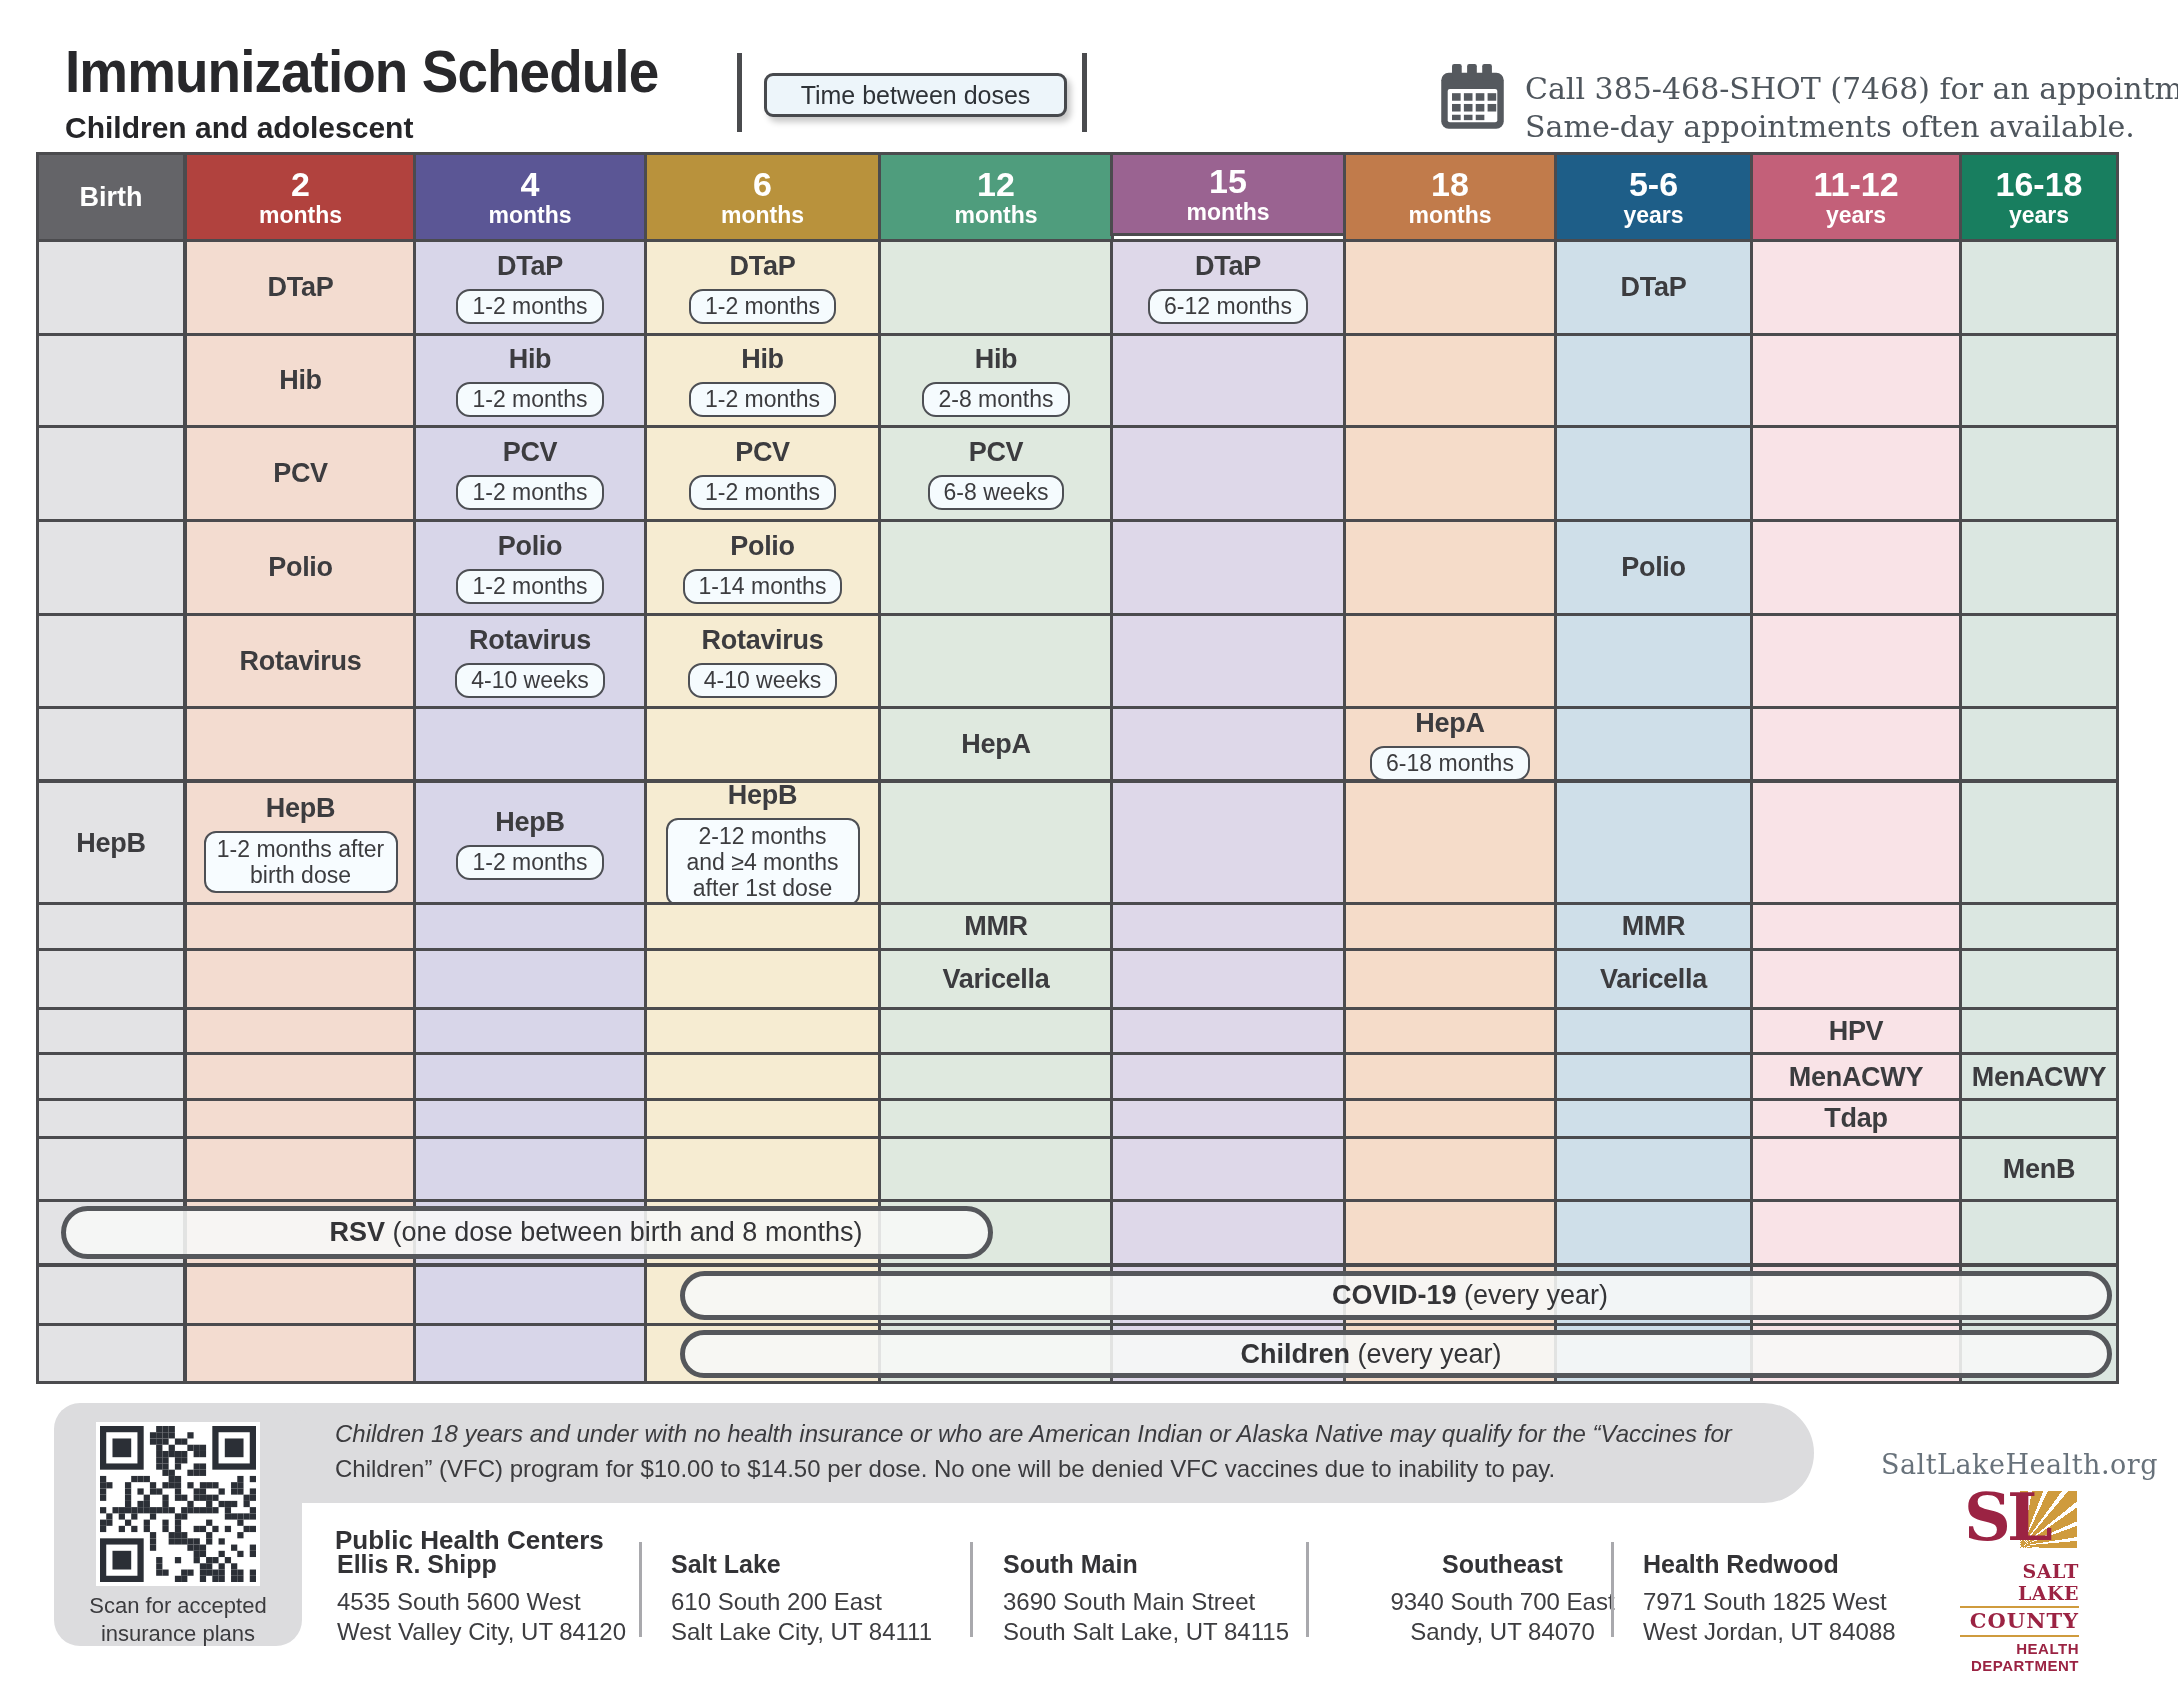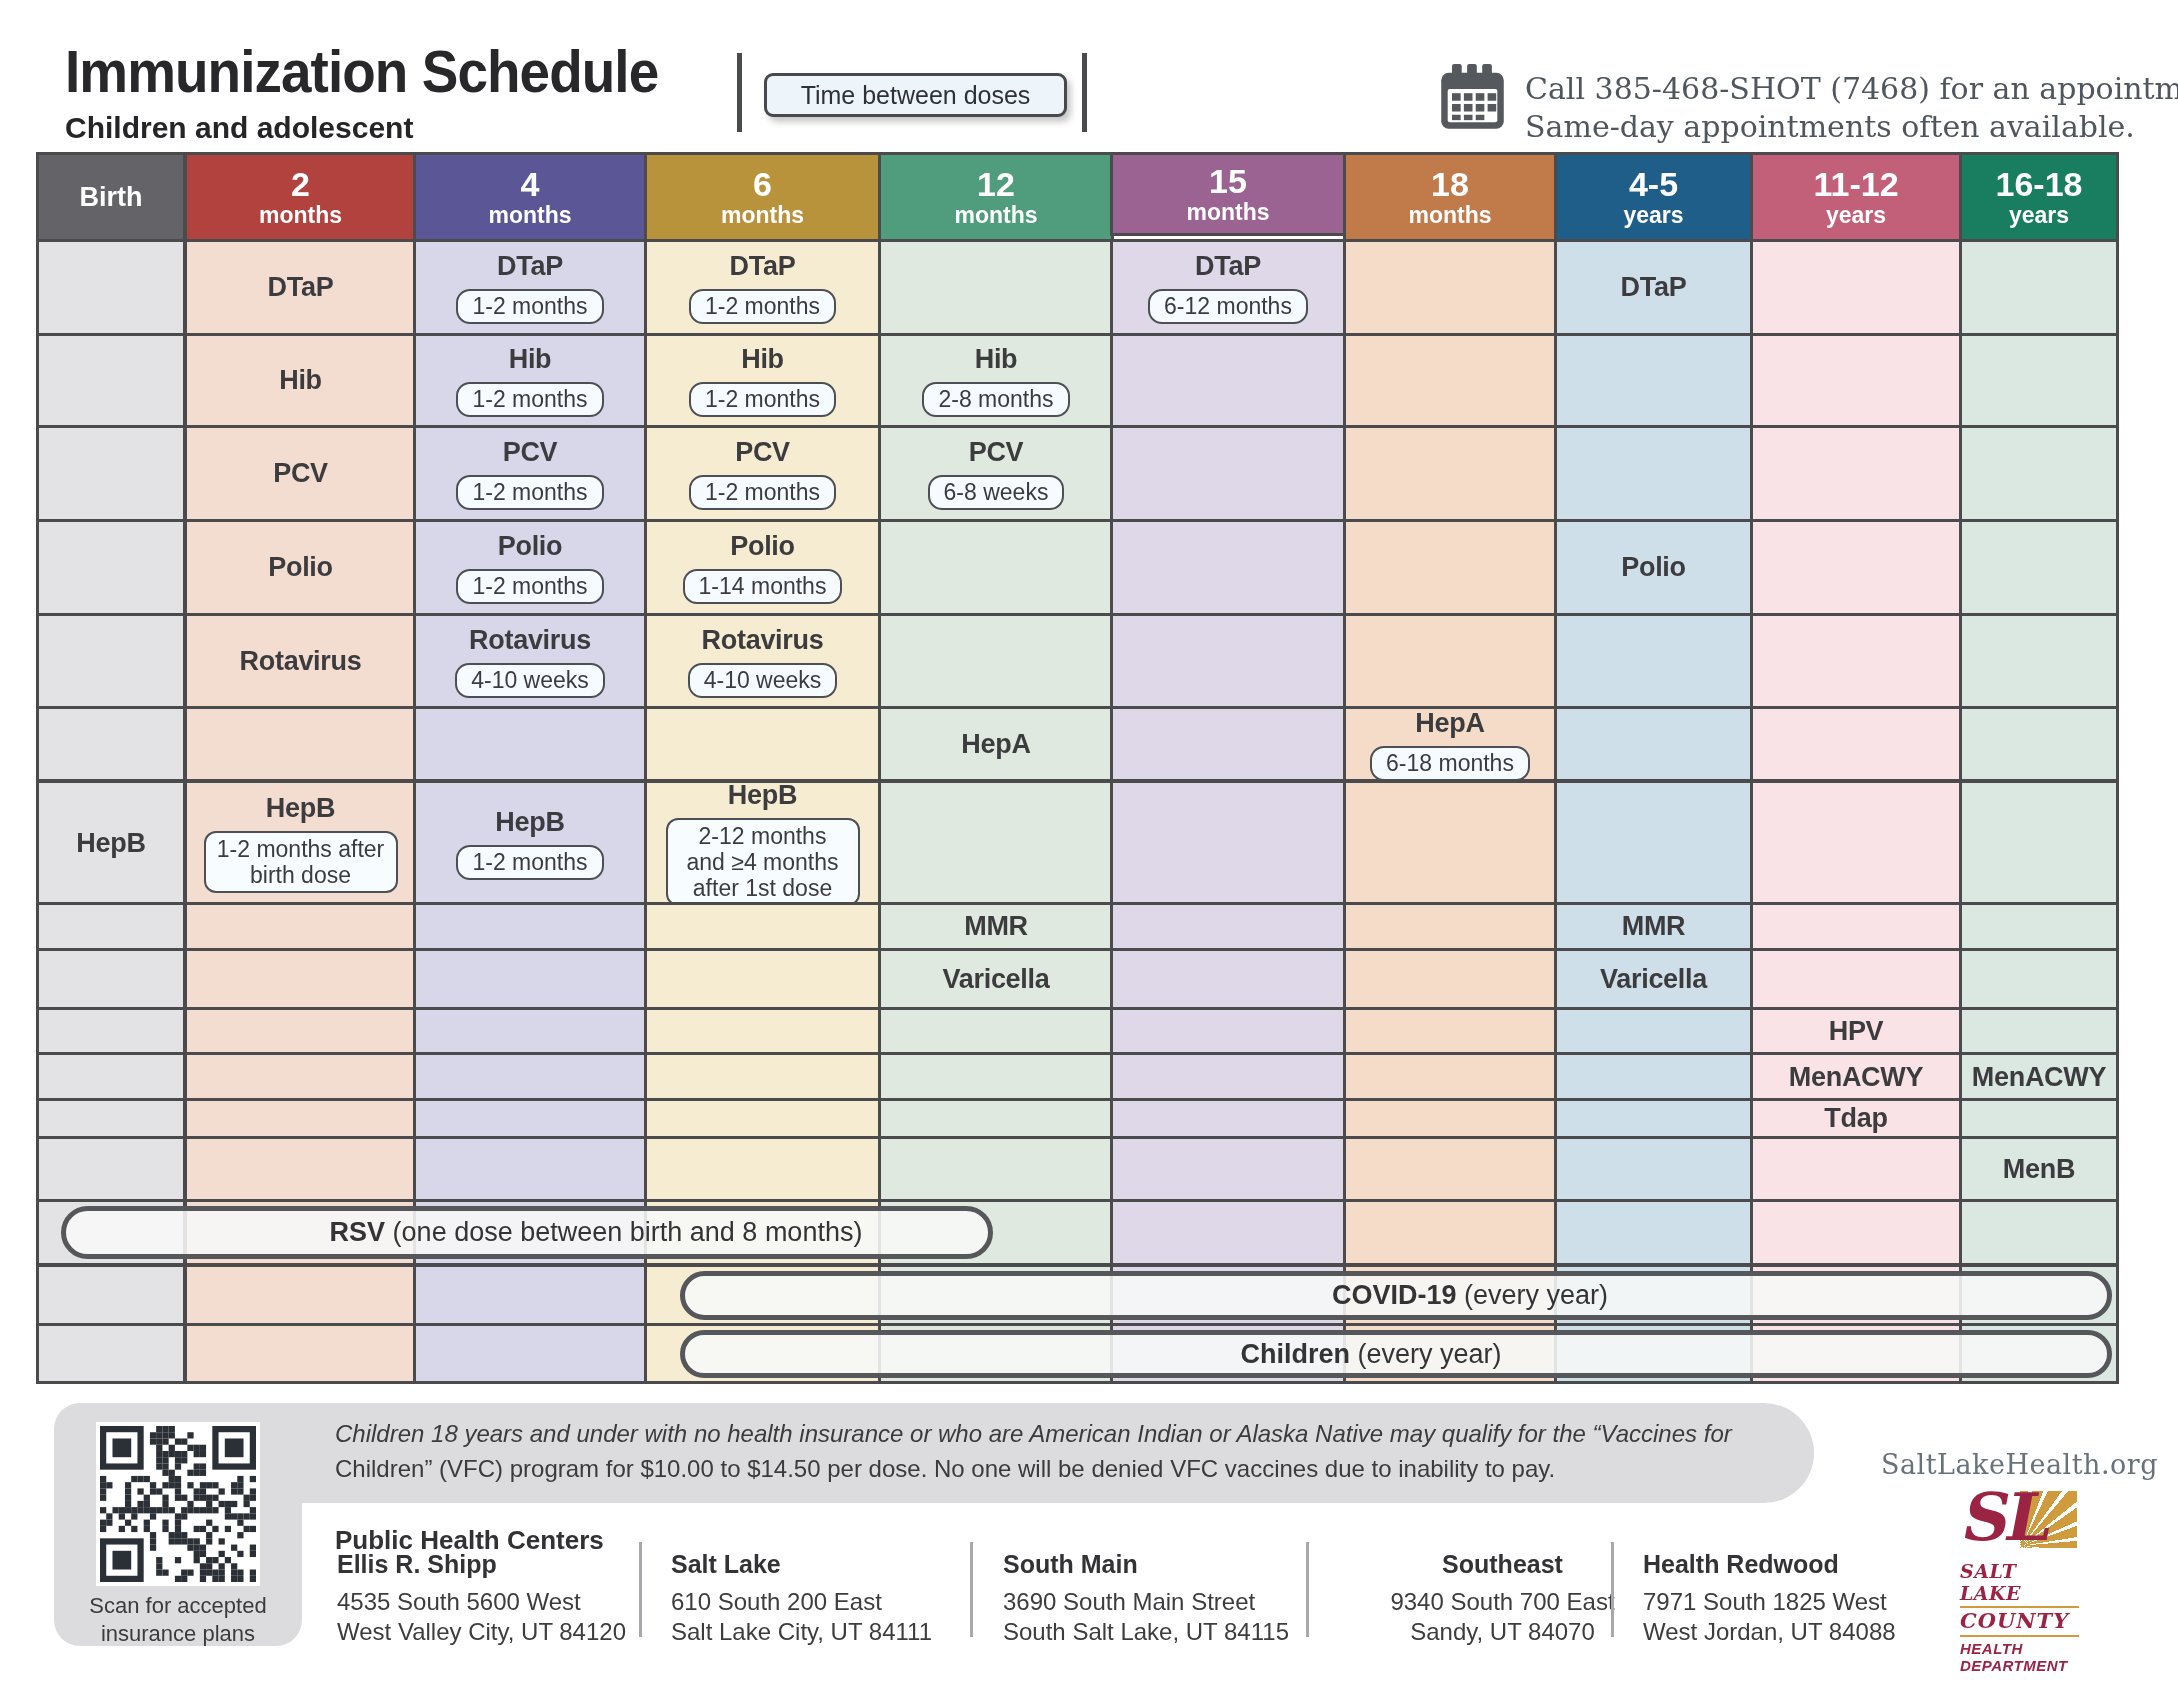--- a/index.html
+++ b/index.html
@@ -48,21 +48,21 @@
   #vfc-line1,#vfc-line2{left:335px;font-size:24px;color:#3b3b3e;white-space:nowrap;}
   #vfc-line1{top:1420px;font-style:italic;} #vfc-line2{top:1455px;}
   #centers-heading{left:335px;top:1525px;font-size:26px;font-weight:bold;color:#323235;}
   .center-col{top:1550px;width:327px;}
   .center-name{font-size:25px;font-weight:bold;color:#333336;margin-bottom:8px;}
   .center-line{font-size:24px;color:#3d3d40;line-height:30px;}
   .center-divider{top:1542px;width:3px;height:95px;background:#a9a9ad;}
   #website{left:1881px;top:1449px;width:263px;text-align:center;font-size:27px;color:#68727b;letter-spacing:0.5px;}
 
   
-  #logo{left:1960px;top:1491px;width:119px;text-align:left;font-style:italic;}
+  #logo{left:1960px;top:1491px;width:119px;text-align:right;}
   #logo-mark{position:relative;width:119px;height:65px;margin-bottom:4px;}
   #logo-sun{position:absolute;right:2px;top:0;width:57px;height:57px;
     background:repeating-conic-gradient(from 205deg at 4% 96%, #cf9b3d 0deg 11deg, #ffffff 11deg 15deg);}
   #logo-sl{position:absolute;left:4px;top:-12px;font-family:"DejaVu Serif", serif;font-weight:bold;
     font-size:65px;color:#9b2343;z-index:2;letter-spacing:-4px;}
   .logo-line1{font-family:"DejaVu Serif", serif;font-weight:bold;color:#9b2343;font-size:19px;
     border-bottom:2px solid #cf9b3d;padding-bottom:2px;letter-spacing:0.5px;}
   .logo-line2{font-family:"DejaVu Serif", serif;font-weight:bold;color:#9b2343;font-size:21px;
     border-bottom:2px solid #cf9b3d;padding-bottom:2px;letter-spacing:1px;}
   .logo-line3{font-weight:bold;color:#9b2343;font-size:15px;margin-top:3px;letter-spacing:0.5px;}
@@ -124,21 +124,21 @@
       </div>
       <div class="hcell" style="left: 1074px; top: 0px; width: 236px; height: 84px; background: rgb(154, 99, 145); text-align: right;">
         <div class="h1">15</div>
         <div class="h2">months</div>
       </div>
       <div class="hcell" style="left: 1307px; top: 0px; width: 214px; height: 90px; background: rgb(193, 123, 75);">
         <div class="h1">18</div>
         <div class="h2">months</div>
       </div>
       <div class="hcell" style="left: 1518px; top: 0px; width: 199px; height: 90px; background: rgb(30, 94, 136);">
-        <div class="h1">4-5</div>
+        <div class="h1">5-6</div>
         <div class="h2">years</div>
       </div>
       <div class="hcell" style="left: 1714px; top: 0px; width: 212px; height: 90px; background: rgb(195, 96, 121);">
         <div class="h1">11-12</div>
         <div class="h2">years</div>
       </div>
       <div class="hcell" style="left: 1923px; top: 0px; width: 160px; height: 90px; background: rgb(24, 126, 95);">
         <div class="h1">16-18</div>
         <div class="h2">years</div>
       </div>

